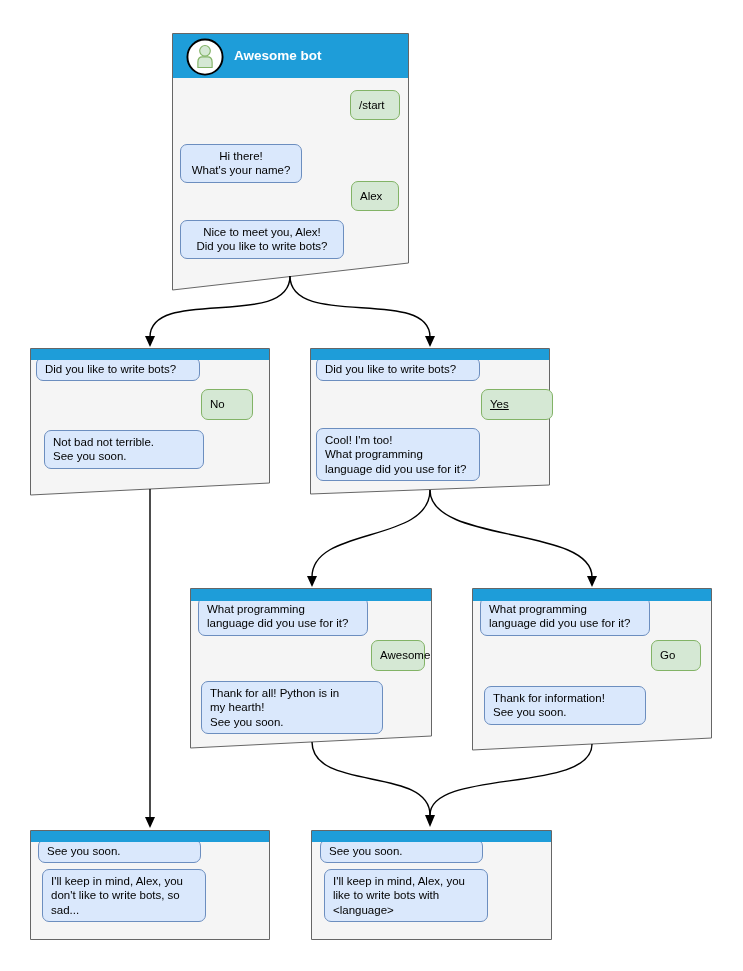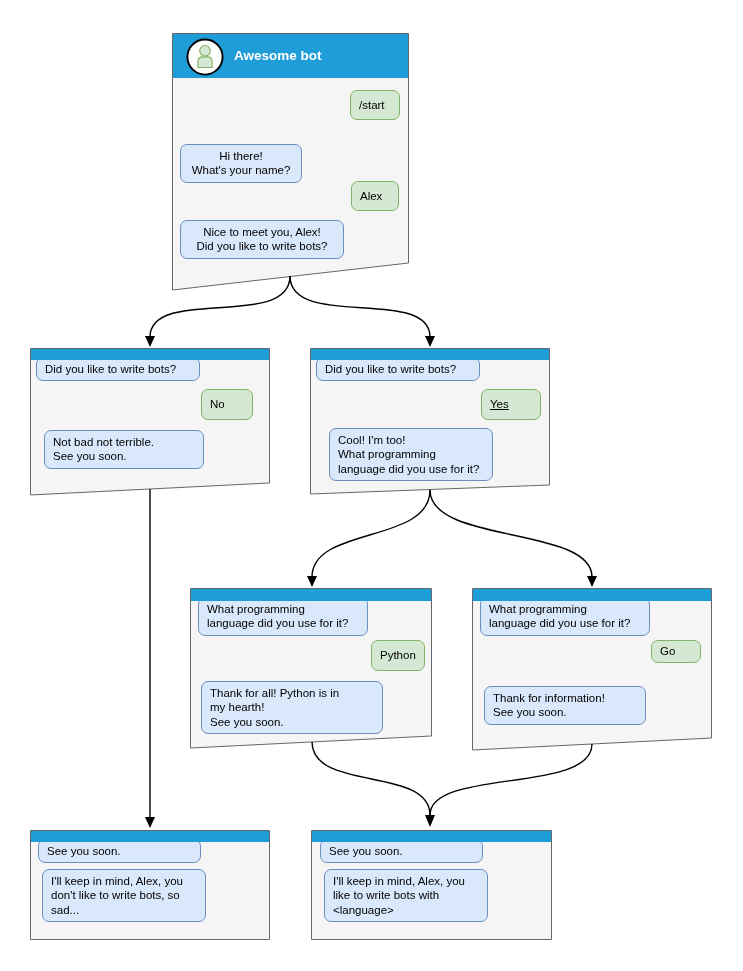--- a/index.html
+++ b/index.html
@@ -74,41 +74,41 @@
     <div class="winbar" style="left:1px;top:1px;width:238px;height:11px;"></div>
     <div class="bubble bot" style="left:6px;top:9px;width:164px;">Did you like to write bots?</div>
     <div class="bubble user" style="left:171px;top:41px;width:52px;height:31px;">No</div>
     <div class="bubble bot" style="left:14px;top:82px;width:160px;">Not bad not terrible.
 See you soon.</div>
   </div>
 
   <div class="win" style="left:310px;top:348px;width:240px;height:146px;">
     <div class="winbar" style="left:1px;top:1px;width:238px;height:11px;"></div>
     <div class="bubble bot" style="left:6px;top:9px;width:164px;">Did you like to write bots?</div>
-    <div class="bubble user" style="left:171px;top:41px;width:60px;height:31px;text-decoration:underline;">Yes</div>
-    <div class="bubble bot" style="left:19px;top:80px;width:164px;">Cool! I'm too!
+    <div class="bubble user" style="left:171px;top:41px;width:72px;height:31px;text-decoration:underline;">Yes</div>
+    <div class="bubble bot" style="left:6px;top:80px;width:164px;">Cool! I'm too!
 What programming
 language did you use for it?</div>
   </div>
 
   <div class="win" style="left:190px;top:588px;width:242px;height:160px;">
     <div class="winbar" style="left:1px;top:1px;width:240px;height:12px;"></div>
     <div class="bubble bot" style="left:8px;top:9px;width:170px;">What programming
 language did you use for it?</div>
-    <div class="bubble user" style="left:181px;top:52px;width:54px;height:31px;">Python</div>
+    <div class="bubble user" style="left:181px;top:52px;width:54px;height:31px;">Awesome</div>
     <div class="bubble bot" style="left:11px;top:93px;width:182px;">Thank for all! Python is in
 my hearth!
 See you soon.</div>
   </div>
 
   <div class="win" style="left:472px;top:588px;width:240px;height:162px;">
     <div class="winbar" style="left:1px;top:1px;width:238px;height:12px;"></div>
     <div class="bubble bot" style="left:8px;top:9px;width:170px;">What programming
 language did you use for it?</div>
-    <div class="bubble user" style="left:179px;top:52px;width:50px;height:23px;">Go</div>
+    <div class="bubble user" style="left:179px;top:52px;width:50px;height:31px;">Go</div>
     <div class="bubble bot" style="left:12px;top:98px;width:162px;">Thank for information!
 See you soon.</div>
   </div>
 
   <div class="win" style="left:30px;top:830px;width:240px;height:110px;">
     <div class="winbar" style="left:1px;top:1px;width:238px;height:11px;"></div>
     <div class="bubble bot" style="left:8px;top:9px;width:163px;">See you soon.</div>
     <div class="bubble bot" style="left:12px;top:39px;width:164px;">I'll keep in mind, Alex, you
 don't like to write bots, so
 sad...</div>

